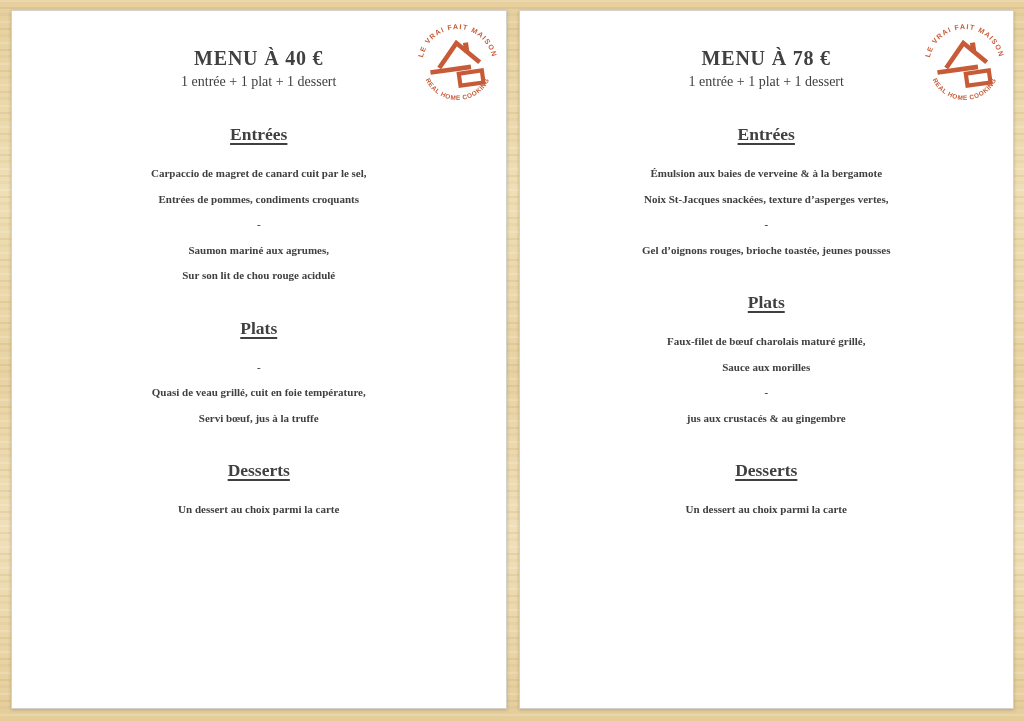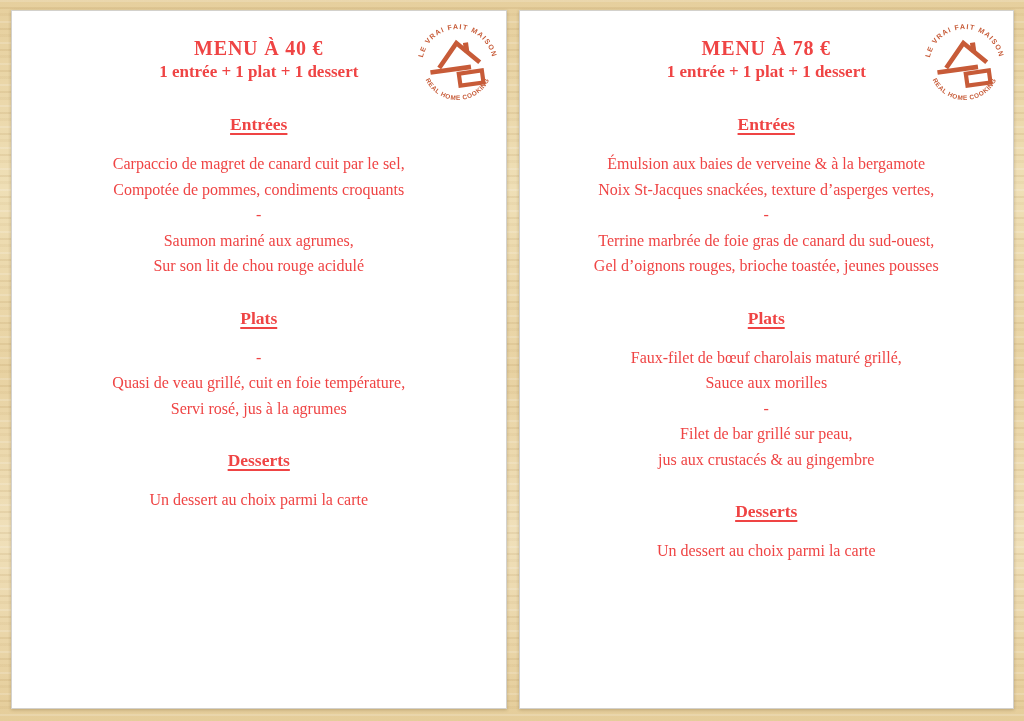--- a/index.html
+++ b/index.html
@@ -30,52 +30,52 @@
   }
 
   .card {
     position: relative;
     box-sizing: border-box;
     flex: 1 1 0;
     background: #ffffff;
     border: 1px solid #d3d1cc;
     box-shadow: 0 1px 3px rgba(96, 72, 28, 0.30);
     text-align: center;
-    color: #ef4444;
-    padding-top: 26px;
+    color: #404040;
+    padding-top: 36px;
   }
 
   .menu-title {
     font-size: 20px;
     line-height: 22px;
     font-weight: bold;
     letter-spacing: 0.8px;
   }
   .menu-subtitle {
-    font-size: 17px;
+    font-size: 14px;
     line-height: 26px;
-    font-weight: bold;
+    font-weight: normal;
   }
 
   .section { margin-top: 28px; }
   .section.first { }
 
   .section-heading {
     font-size: 17.5px;
     line-height: 22px;
     font-weight: bold;
     text-decoration: underline;
     text-underline-offset: 3px;
     text-decoration-thickness: 1.5px;
   }
   .dish-lines { margin-top: 16px; }
   .dish-line {
-    font-size: 16px;
+    font-size: 11px;
     line-height: 25.5px;
-    font-weight: normal;
+    font-weight: bold;
   }
 
   
   .stamp {
     position: absolute;
     top: 7px;
     right: 2px;
     width: 93px;
     height: 93px;
   }
@@ -115,33 +115,33 @@
           <rect x="-30" y="2" width="44" height="5" fill="#c75b38" stroke="none"></rect>
           <rect x="0" y="10" width="25" height="13" stroke-width="4.5"></rect>
         </g>
       </g>
     </svg>
 
     <div class="section first">
       <div class="section-heading">Entrées</div>
       <div class="dish-lines">
         <div class="dish-line">Carpaccio de magret de canard cuit par le sel,</div>
-        <div class="dish-line">Compotée de pommes, condiments croquants</div>
+        <div class="dish-line">Entrées de pommes, condiments croquants</div>
         <div class="dish-line">-</div>
         <div class="dish-line">Saumon mariné aux agrumes,</div>
         <div class="dish-line">Sur son lit de chou rouge acidulé</div>
       </div>
     </div>
 
     <div class="section">
       <div class="section-heading">Plats</div>
       <div class="dish-lines">
         <div class="dish-line">-</div>
         <div class="dish-line">Quasi de veau grillé, cuit en foie température,</div>
-        <div class="dish-line">Servi rosé, jus à la agrumes</div>
+        <div class="dish-line">Servi bœuf, jus à la truffe</div>
       </div>
     </div>
 
     <div class="section">
       <div class="section-heading">Desserts</div>
       <div class="dish-lines">
         <div class="dish-line">Un dessert au choix parmi la carte</div>
       </div>
     </div>
   </div>
@@ -166,32 +166,30 @@
         </g>
       </g>
     </svg>
 
     <div class="section first">
       <div class="section-heading">Entrées</div>
       <div class="dish-lines">
         <div class="dish-line">Émulsion aux baies de verveine &amp; à la bergamote</div>
         <div class="dish-line">Noix St-Jacques snackées, texture d’asperges vertes,</div>
         <div class="dish-line">-</div>
-        <div class="dish-line">Terrine marbrée de foie gras de canard du sud-ouest,</div>
         <div class="dish-line">Gel d’oignons rouges, brioche toastée, jeunes pousses</div>
       </div>
     </div>
 
     <div class="section">
       <div class="section-heading">Plats</div>
       <div class="dish-lines">
         <div class="dish-line">Faux-filet de bœuf charolais maturé grillé,</div>
         <div class="dish-line">Sauce aux morilles</div>
         <div class="dish-line">-</div>
-        <div class="dish-line">Filet de bar grillé sur peau,</div>
         <div class="dish-line">jus aux crustacés &amp; au gingembre</div>
       </div>
     </div>
 
     <div class="section">
       <div class="section-heading">Desserts</div>
       <div class="dish-lines">
         <div class="dish-line">Un dessert au choix parmi la carte</div>
       </div>
     </div>

